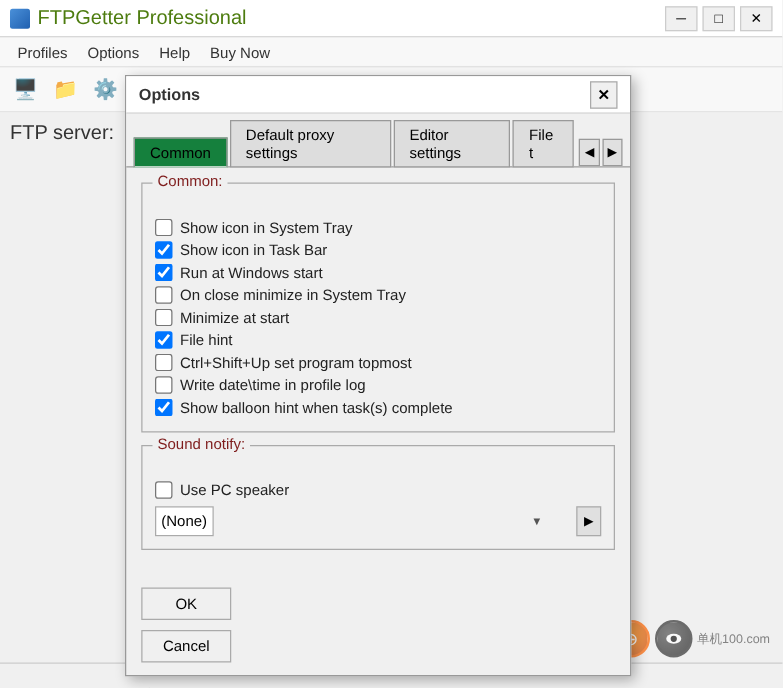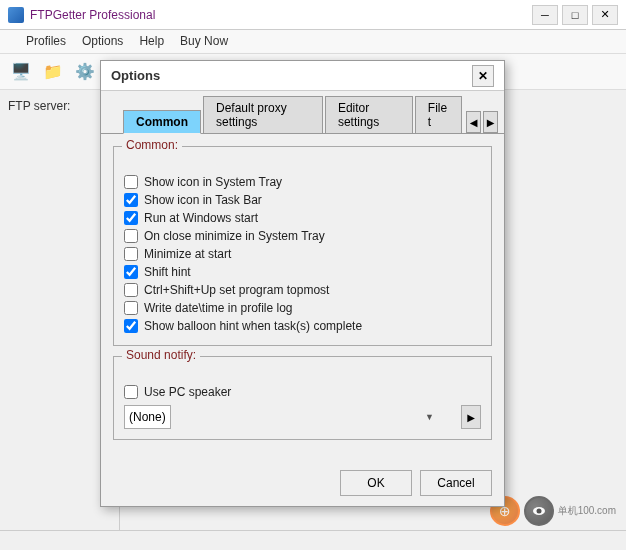--- a/index.html
+++ b/index.html
@@ -23,22 +23,22 @@
     }
     .title-bar-icon {
       width: 16px;
       height: 16px;
       margin-right: 6px;
       background: linear-gradient(135deg, #4a90d9, #2060b0);
       border-radius: 2px;
       display: inline-block;
     }
     .title-bar-text {
-      font-size: 12px;
-      color: #701a75;
+      font-size: 16px;
+      color: #4d7c0f;
     }
     .title-bar-controls {
       margin-left: auto;
       display: flex;
       gap: 4px;
     }
     .title-bar-btn {
       width: 26px;
       height: 20px;
       background: #f0f0f0;
@@ -48,22 +48,22 @@
       display: flex;
       align-items: center;
       justify-content: center;
     }
 
     
     .menu-bar {
       background: #f8f8f8;
       border-bottom: 1px solid #ddd;
       display: flex;
-      align-items: flex-end;
-      padding: 3px 18px;
+      align-items: center;
+      padding: 3px 6px;
       height: 24px;
     }
     .menu-item {
       padding: 2px 8px;
       cursor: pointer;
       font-size: 12px;
       color: #333;
     }
 
     
@@ -100,21 +100,21 @@
       height: calc(550px - 90px);
       background: #f0f0f0;
     }
     .left-panel {
       width: 120px;
       background: #f0f0f0;
       border-right: 1px solid #ccc;
       padding: 8px 4px;
     }
     .left-panel-label {
-      font-size: 12px;
+      font-size: 16px;
       color: #333;
       padding: 4px;
     }
 
     
     .modal-overlay {
       position: absolute;
       top: 60px;
       left: 100px;
       width: 405px;
@@ -162,24 +162,23 @@
       padding: 4px 12px;
       font-size: 12px;
       cursor: pointer;
       border: 1px solid #999;
       background: #ddd;
       margin-right: 2px;
       position: relative;
       bottom: -1px;
     }
     .tab.active {
-      background: #7dd3fc;
+      background: #15803d;
       border-bottom-color: #f0f0f0;
-      font-weight: bold;
-      margin-left: 16px;
+      font-weight: normal;
     }
     .tab-nav-btn {
       width: 18px;
       height: 22px;
       background: #e0e0e0;
       border: 1px solid #999;
       cursor: pointer;
       display: flex;
       align-items: center;
       justify-content: center;
@@ -297,20 +296,21 @@
       justify-content: center;
       font-size: 10px;
     }
 
     
     .modal-footer {
       display: flex;
       justify-content: flex-end;
       padding: 8px 12px 10px 12px;
       gap: 8px;
+      flex-direction: column;
     }
     .footer-btn {
       width: 72px;
       height: 26px;
       font-size: 12px;
       cursor: pointer;
       border: 1px solid #aaa;
       background: #f0f0f0;
       display: flex;
       align-items: center;
@@ -476,21 +476,21 @@
           <span>On close minimize in System Tray</span>
         </label>
 
         <label class="checkbox-row">
           <input type="checkbox" style="">
           <span>Minimize at start</span>
         </label>
 
         <label class="checkbox-row">
           <input type="checkbox" checked="" style="">
-          <span>Shift hint</span>
+          <span>File hint</span>
         </label>
 
         <label class="checkbox-row">
           <input type="checkbox" style="">
           <span>Ctrl+Shift+Up set program topmost</span>
         </label>
 
         <label class="checkbox-row">
           <input type="checkbox" style="">
           <span>Write date\time in profile log</span>

